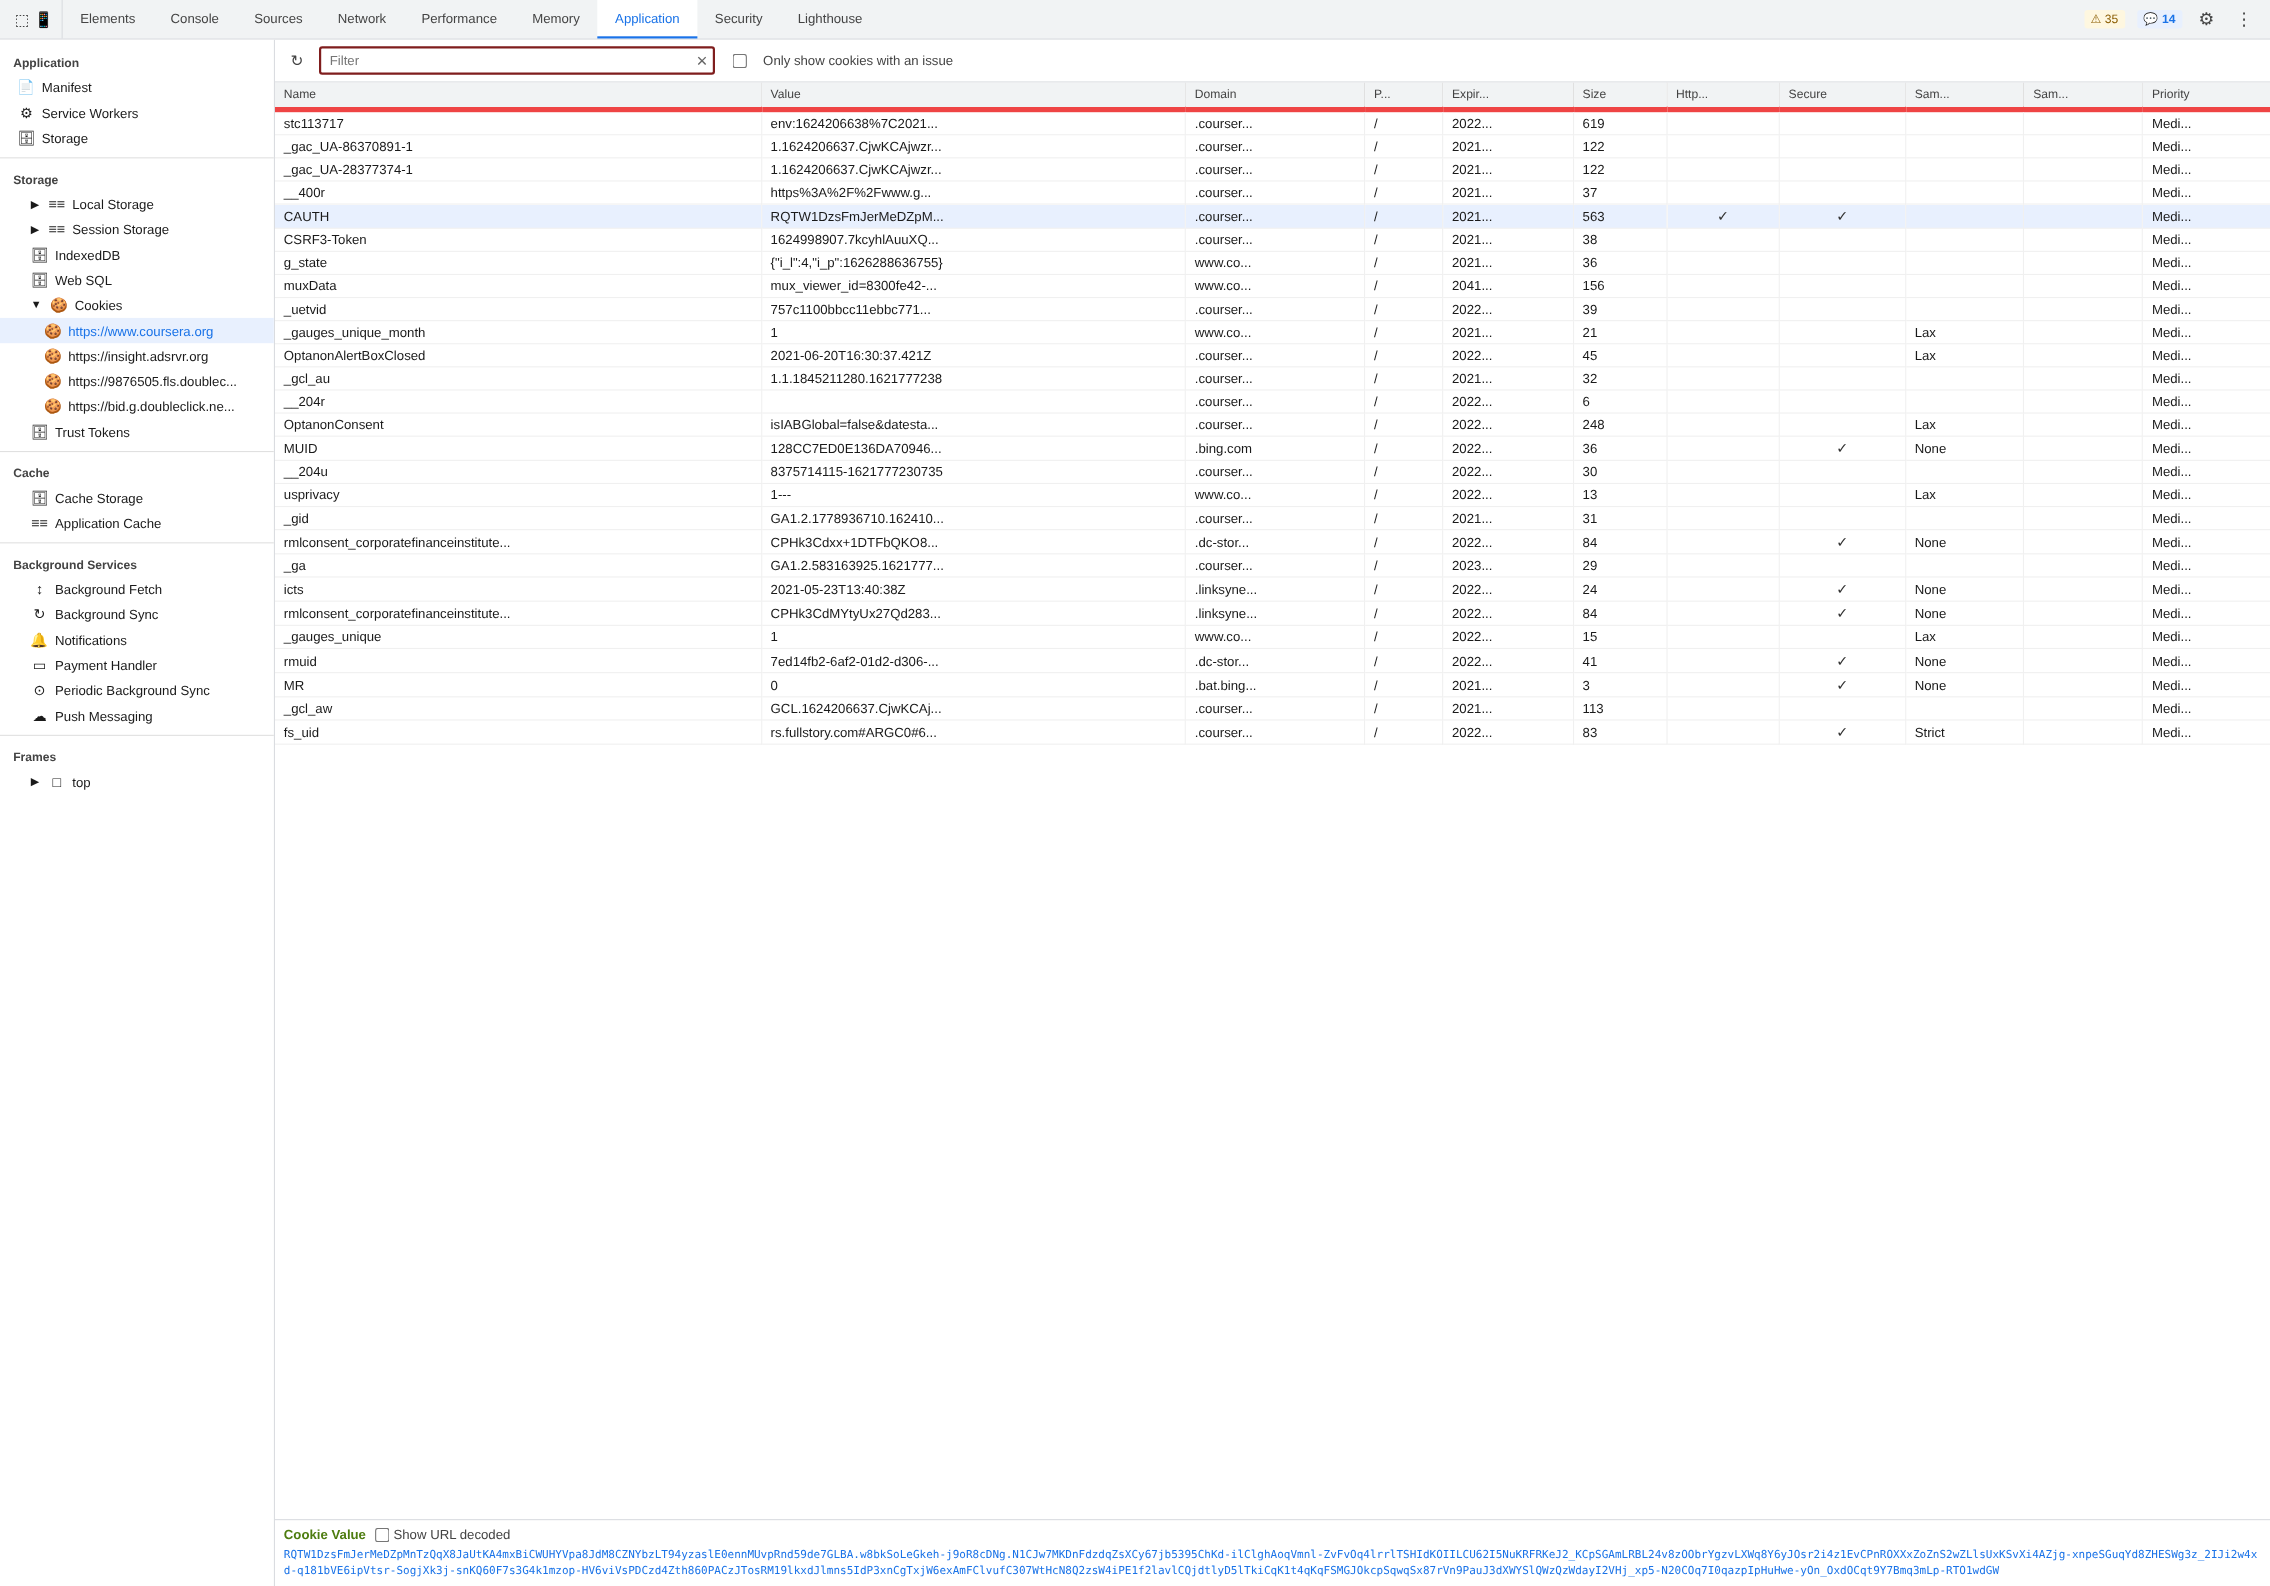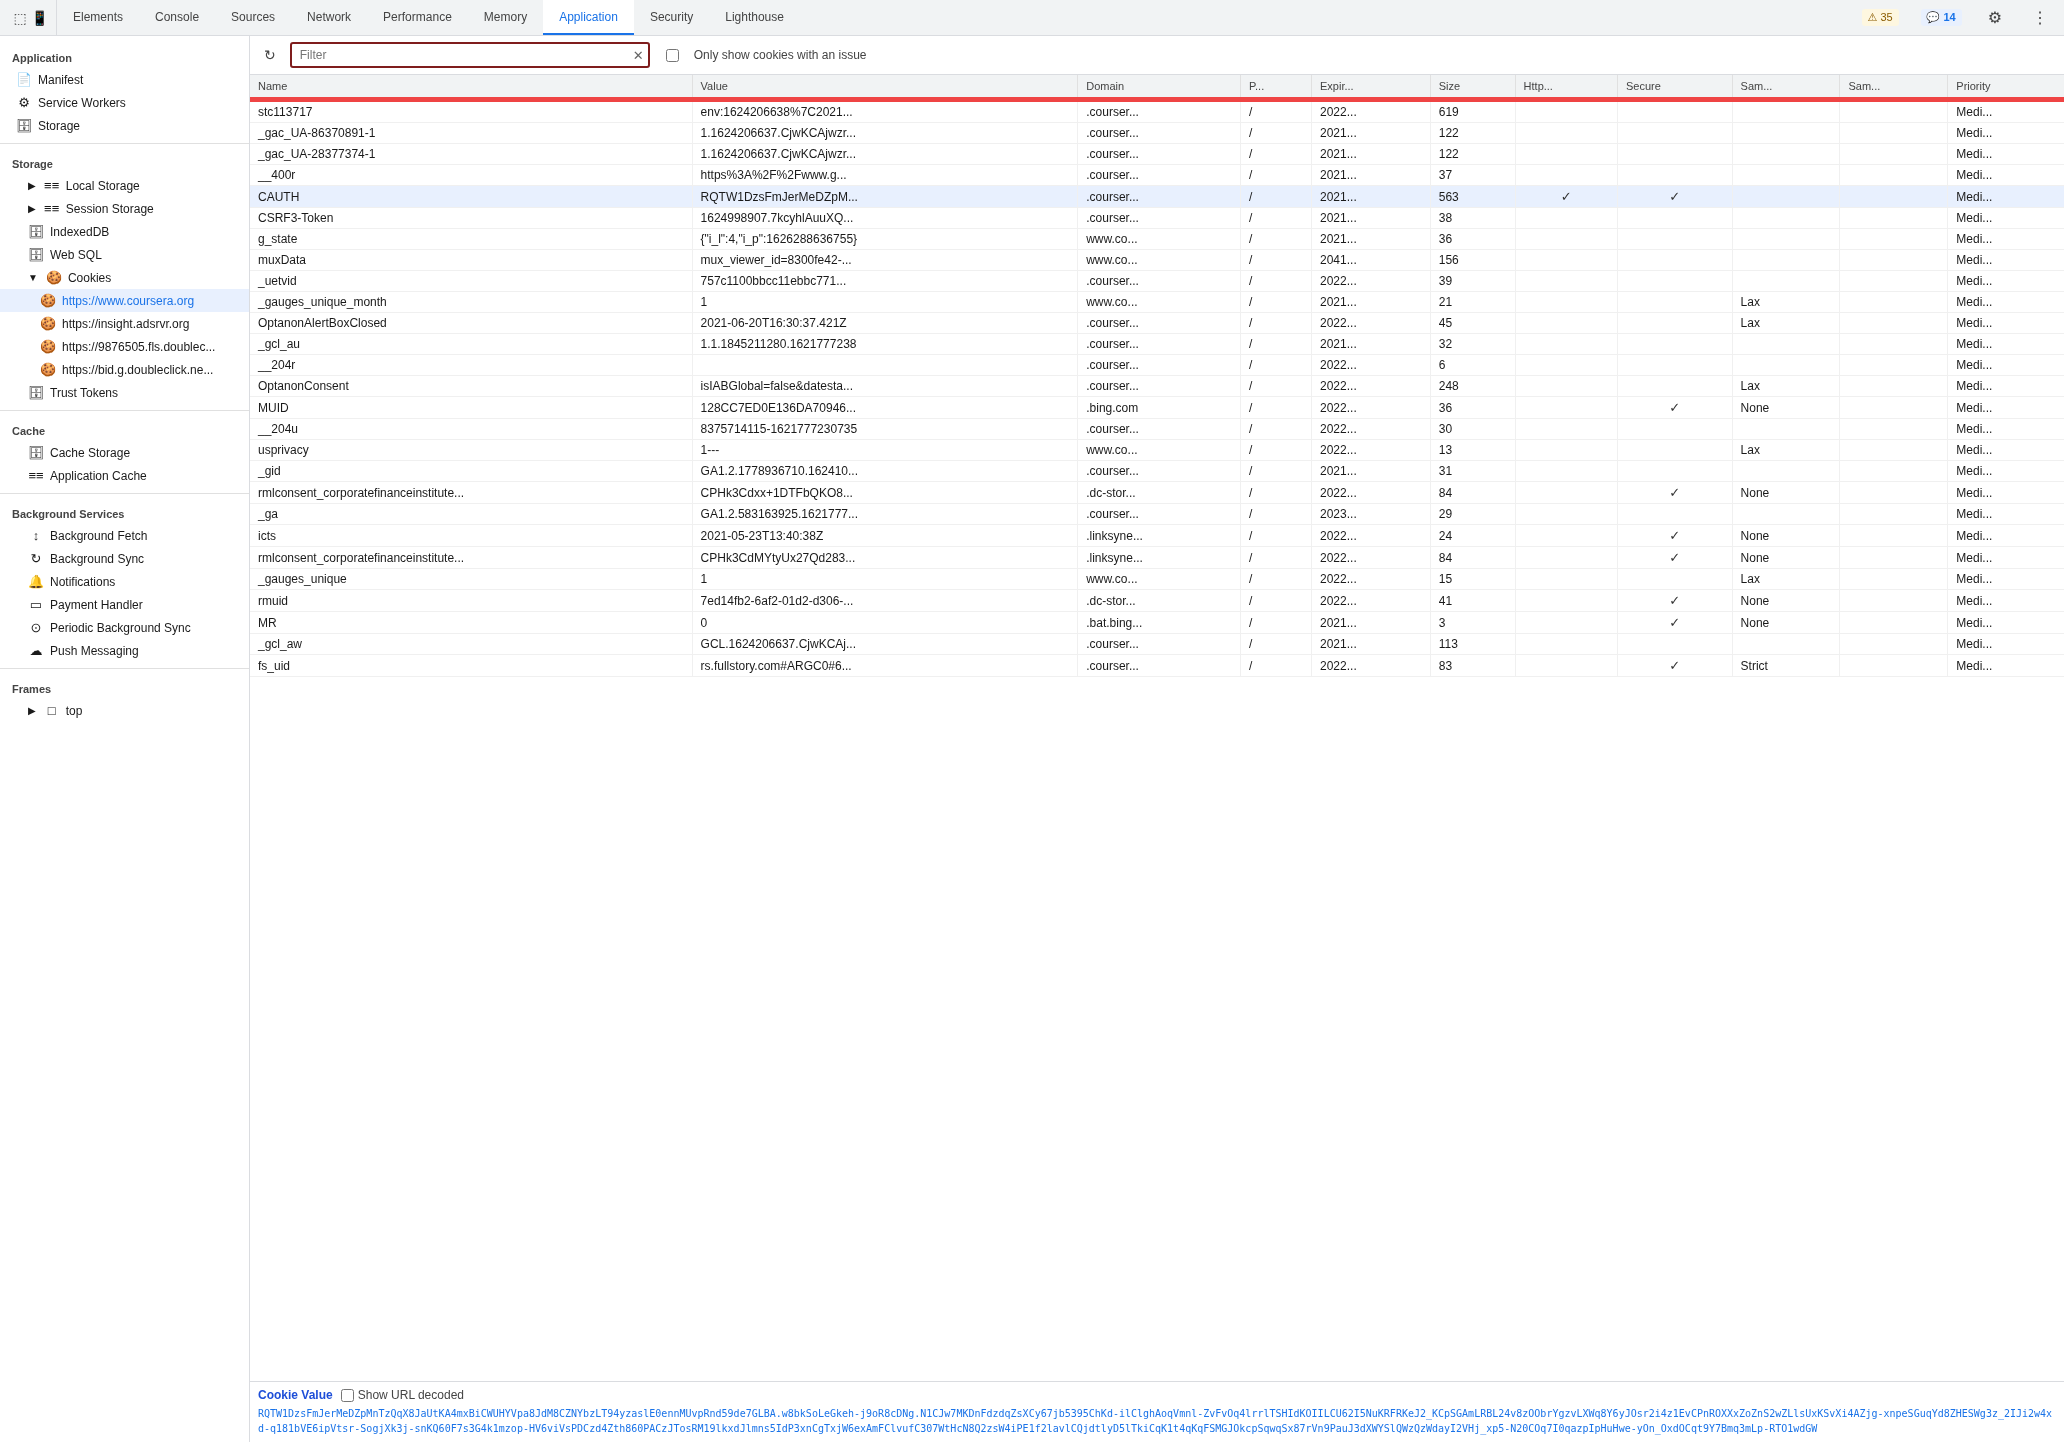--- a/index.html
+++ b/index.html
@@ -11,21 +11,21 @@
       height: 36px; flex-shrink: 0; padding: 0 4px;
     }
     .toolbar-icon-group { display: flex; align-items: center; padding: 0 6px; border-right: 1px solid #dadce0; height: 100%; }
     .toolbar-icon { width: 20px; height: 20px; display: flex; align-items: center; justify-content: center; cursor: pointer; border-radius: 3px; color: #444; font-size: 14px; }
     .nav-tabs { display: flex; align-items: flex-end; height: 100%; flex: 1; }
     .nav-tab {
       padding: 0 16px; height: 100%; display: flex; align-items: center; font-size: 12px;
       color: #444; cursor: pointer; border-bottom: 2px solid transparent; white-space: nowrap;
     }
     .nav-tab.active { color: #1a73e8; border-bottom: 2px solid #1a73e8; background: #fff; }
-    .toolbar-right { display: flex; align-items: center; gap: 22px; padding: 0 8px; }
+    .toolbar-right { display: flex; align-items: center; gap: 11px; padding: 0 8px; }
     .badge { display: flex; align-items: center; gap: 3px; padding: 2px 6px; border-radius: 3px; font-size: 11px; cursor: pointer; }
     .badge-warn { background: #fef7e0; color: #8a5c00; }
     .badge-info { background: #e8f0fe; color: #1a73e8; font-weight: bold; }
     .toolbar-gear { font-size: 16px; color: #444; cursor: pointer; padding: 4px; }
 
     
     .main-layout { display: flex; flex: 1; overflow: hidden; }
 
     
     .sidebar {
@@ -78,21 +78,21 @@
       padding: 3px 8px; white-space: nowrap; overflow: hidden; text-overflow: ellipsis;
       max-width: 200px; color: #1a1a1a;
     }
     td:last-child { border-right: none; }
     tr.selected td { background: #e8f0fe; }
     .check-cell { text-align: center; font-size: 13px; color: #333; }
 
     
     .bottom-panel { border-top: 1px solid #dadce0; padding: 6px 8px; background: #fff; flex-shrink: 0; }
     .cookie-value-header { display: flex; align-items: center; gap: 8px; margin-bottom: 4px; }
-    .cookie-value-label { font-weight: 600; font-size: 12px; color: #1d4ed8; }
+    .cookie-value-label { font-weight: 600; font-size: 12px; color: #4d7c0f; }
     .show-url-wrap { display: flex; align-items: center; gap: 4px; font-size: 12px; color: #444; }
     .show-url-wrap input { width: 13px; height: 13px; }
     .cookie-value-text {
       font-size: 10px; color: #1a73e8; word-break: break-all; line-height: 1.5;
       max-height: 80px; overflow: hidden; font-family: monospace;
     }
 
     
     .sidebar-divider { height: 1px; background: #e0e0e0; margin: 6px 0; }
   </style>

